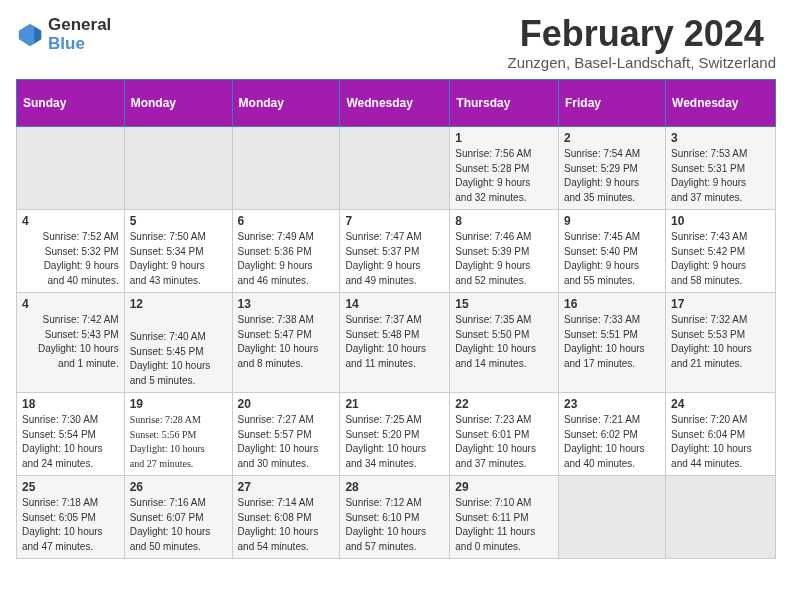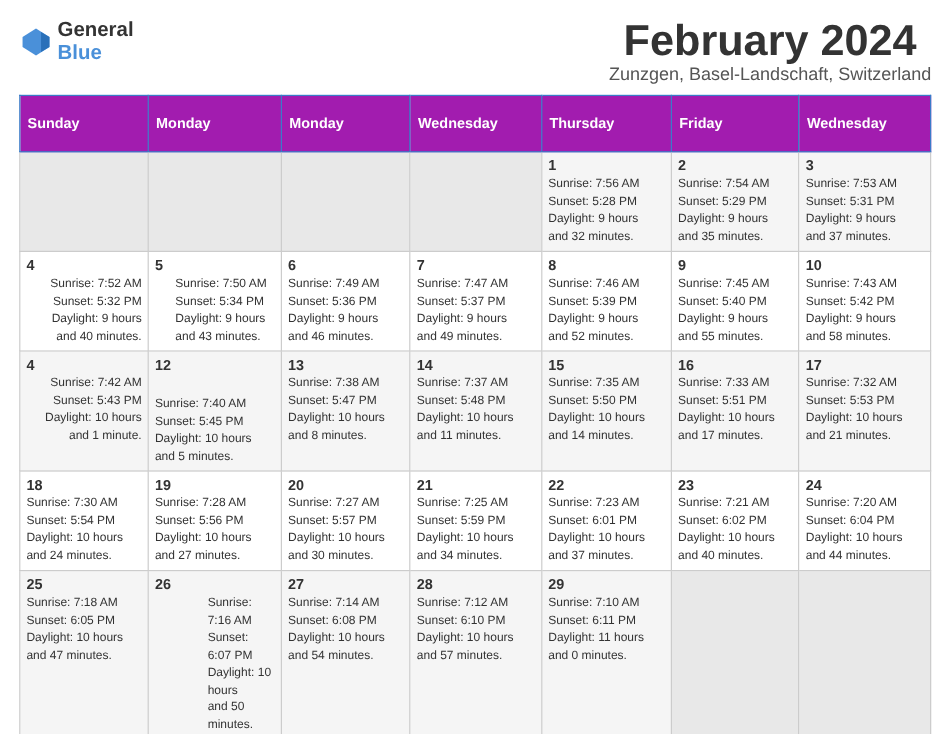--- a/index.html
+++ b/index.html
@@ -146,21 +146,21 @@
       <tr>
         <td>
           <span class="day-number">4</span>
           <div class="day-info" style="white-space: pre-line; text-align: right;">Sunrise: 7:52 AM
 Sunset: 5:32 PM
 Daylight: 9 hours
 and 40 minutes.</div>
         </td>
         <td>
           <span class="day-number">5</span>
-          <div class="day-info" style="white-space: pre-line; margin-left: 17px;">Sunrise: 7:50 AM
+          <div class="day-info" style="white-space: pre-line;">Sunrise: 7:50 AM
 Sunset: 5:34 PM
 Daylight: 9 hours
 and 43 minutes.</div>
         </td>
         <td>
           <span class="day-number">6</span>
           <div class="day-info" style="white-space: pre-line;">Sunrise: 7:49 AM
 Sunset: 5:36 PM
 Daylight: 9 hours
 and 46 minutes.</div>
@@ -248,36 +248,36 @@
       <tr>
         <td>
           <span class="day-number">18</span>
           <div class="day-info" style="white-space: pre-line;">Sunrise: 7:30 AM
 Sunset: 5:54 PM
 Daylight: 10 hours
 and 24 minutes.</div>
         </td>
         <td>
           <span class="day-number">19</span>
-          <div class="day-info" style="white-space: pre-line;">Sunrise: 7:28 AM
+          <div class="day-info" style="white-space: pre-line; font-family: Liberation Serif, serif;">Sunrise: 7:28 AM
 Sunset: 5:56 PM
 Daylight: 10 hours
 and 27 minutes.</div>
         </td>
         <td>
           <span class="day-number">20</span>
           <div class="day-info" style="white-space: pre-line;">Sunrise: 7:27 AM
 Sunset: 5:57 PM
 Daylight: 10 hours
 and 30 minutes.</div>
         </td>
         <td>
           <span class="day-number">21</span>
           <div class="day-info" style="white-space: pre-line;">Sunrise: 7:25 AM
-Sunset: 5:59 PM
+Sunset: 5:20 PM
 Daylight: 10 hours
 and 34 minutes.</div>
         </td>
         <td>
           <span class="day-number">22</span>
           <div class="day-info" style="white-space: pre-line;">Sunrise: 7:23 AM
 Sunset: 6:01 PM
 Daylight: 10 hours
 and 37 minutes.</div>
         </td>
@@ -299,21 +299,21 @@
       <tr>
         <td>
           <span class="day-number">25</span>
           <div class="day-info" style="white-space: pre-line;">Sunrise: 7:18 AM
 Sunset: 6:05 PM
 Daylight: 10 hours
 and 47 minutes.</div>
         </td>
         <td>
           <span class="day-number">26</span>
-          <div class="day-info" style="white-space: pre-line; margin-left: 44px;">Sunrise: 7:16 AM
+          <div class="day-info" style="white-space: pre-line;">Sunrise: 7:16 AM
 Sunset: 6:07 PM
 Daylight: 10 hours
 and 50 minutes.</div>
         </td>
         <td>
           <span class="day-number">27</span>
           <div class="day-info" style="white-space: pre-line;">Sunrise: 7:14 AM
 Sunset: 6:08 PM
 Daylight: 10 hours
 and 54 minutes.</div>

